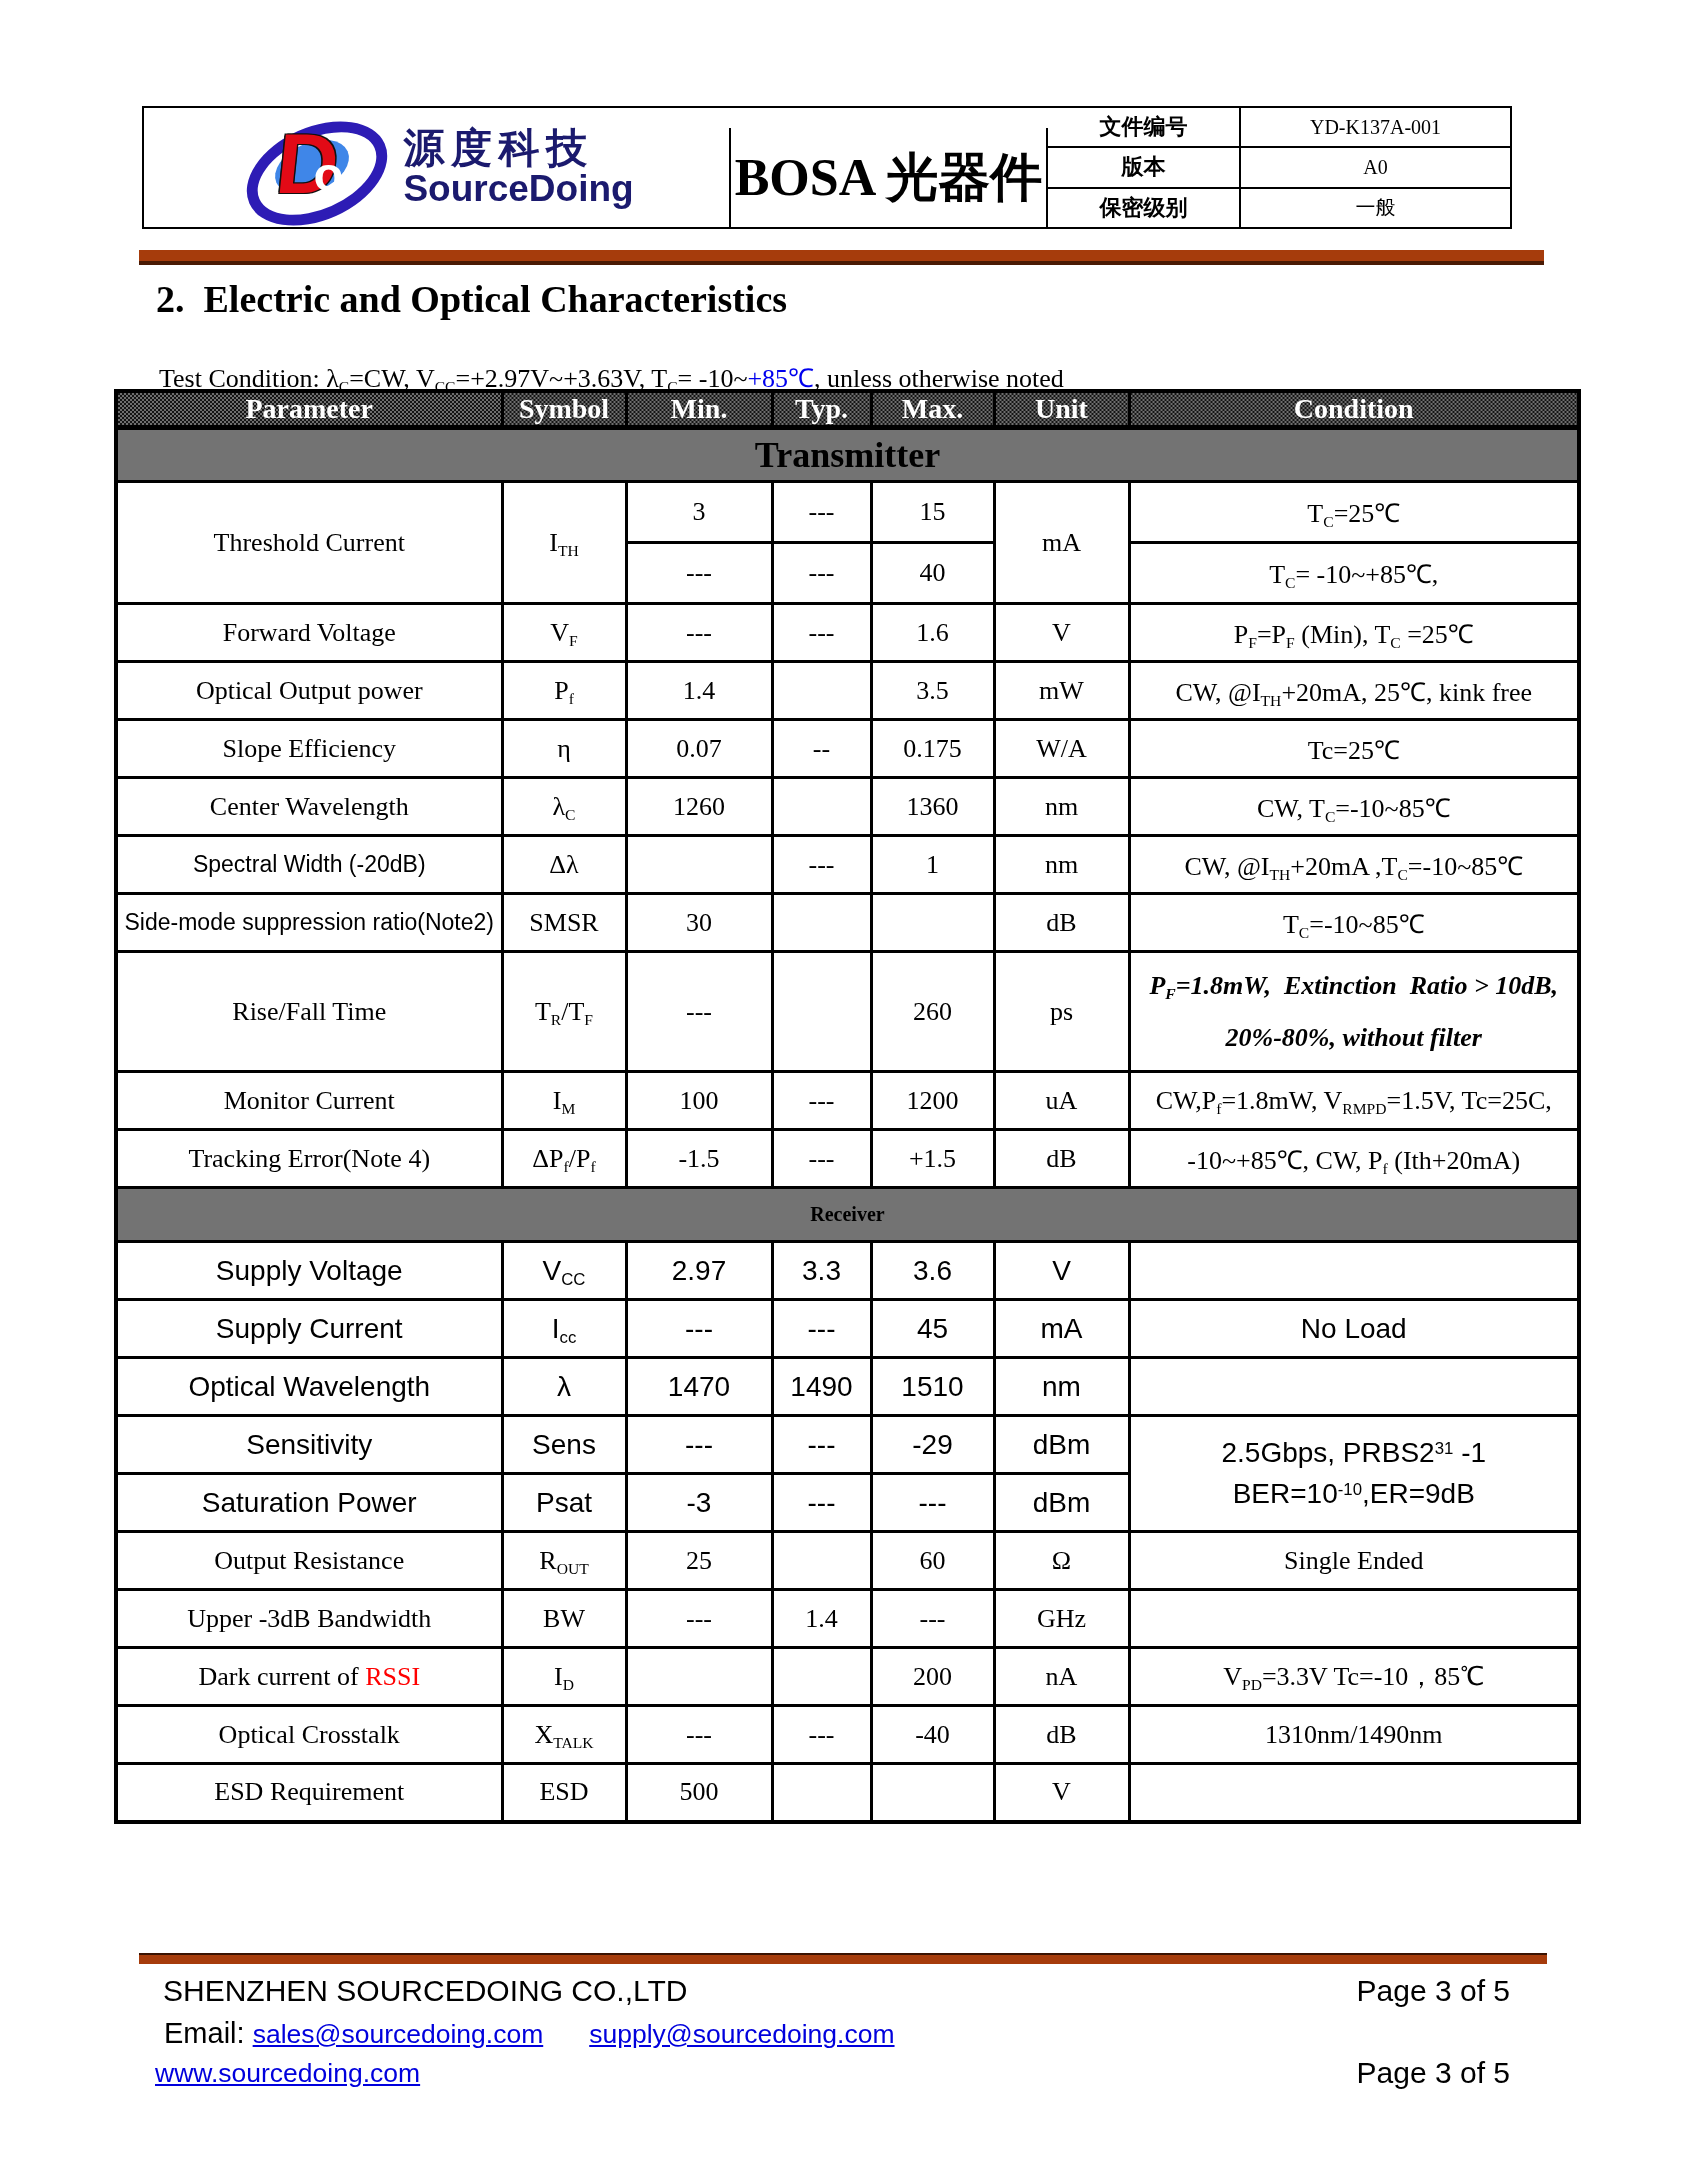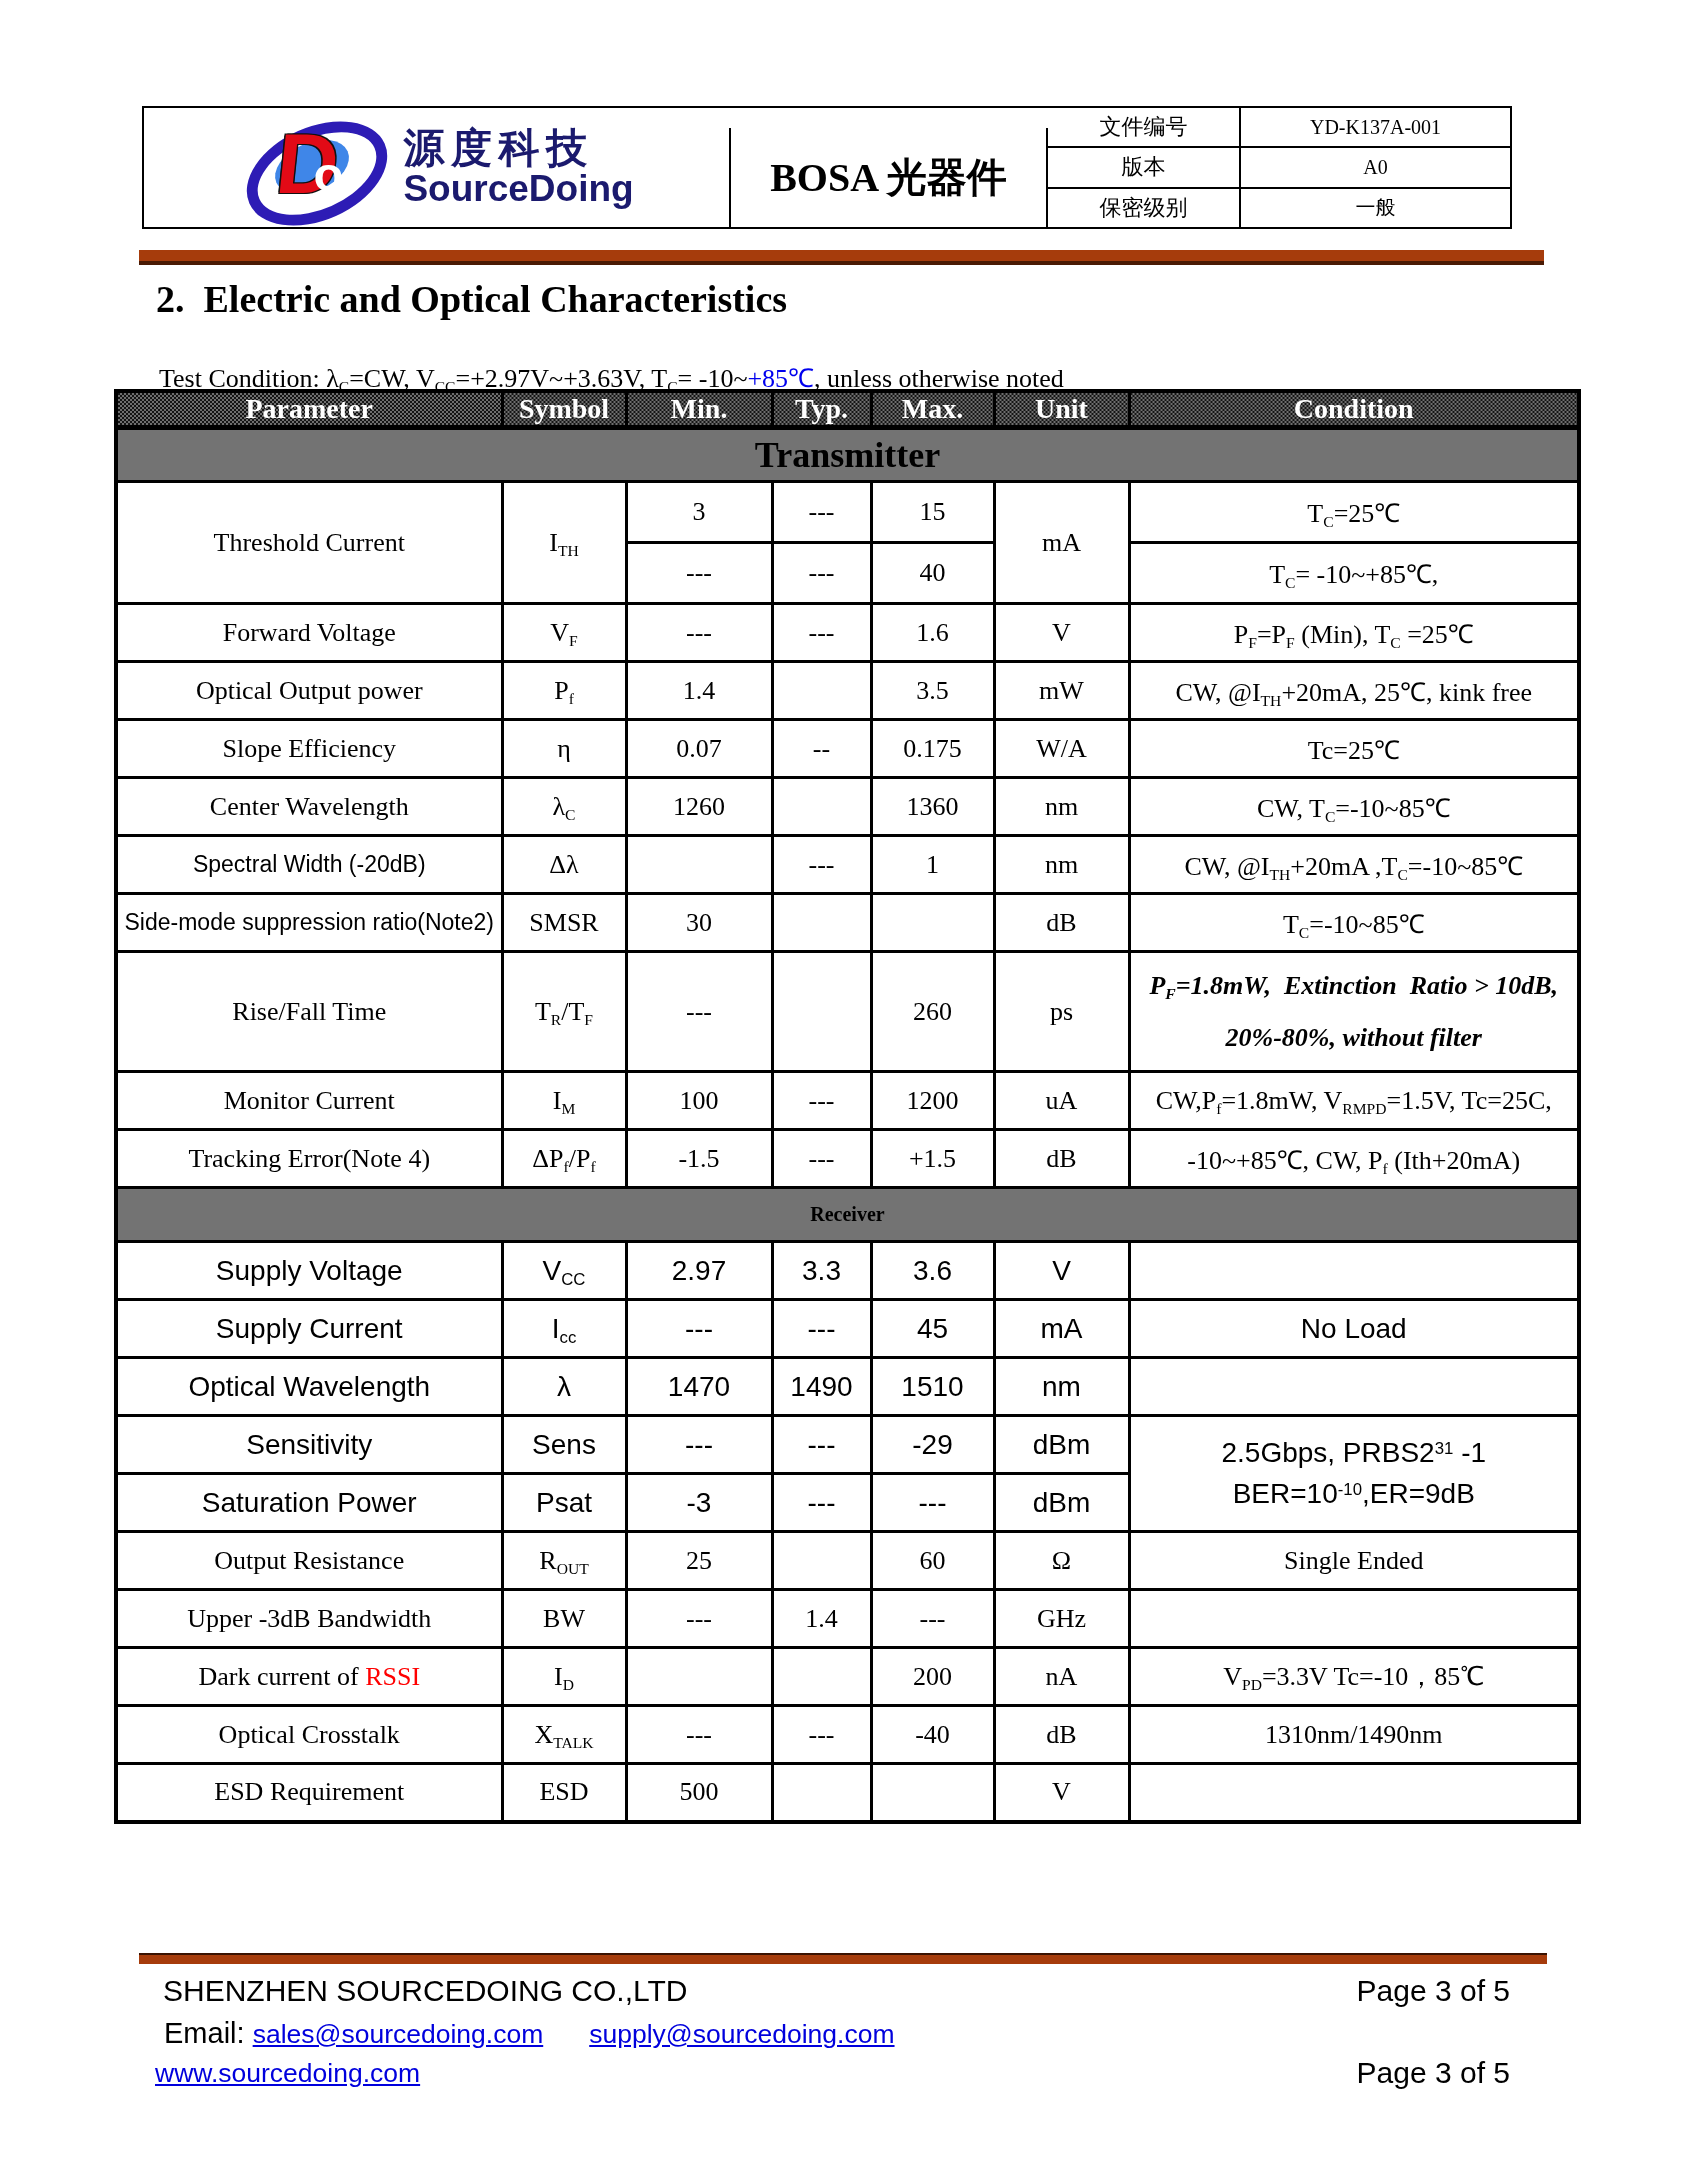--- a/index.html
+++ b/index.html
@@ -18,25 +18,25 @@
   .emblem .d-red{position:absolute;left:38px;top:-2.6px;font-family:"Liberation Sans",sans-serif;
         font-weight:bold;font-size:85px;color:#e20a16;transform:skewX(-6deg);
         text-shadow:1.3px 1.3px 0 #111,-1.3px -1.3px 0 #111,1.3px -1.3px 0 #111,-1.3px 1.3px 0 #111;}
   .emblem .d-white{position:absolute;left:74px;top:28px;font-family:"Liberation Sans",sans-serif;
         font-weight:bold;font-size:49px;color:#ffffff;}
   .logo-text{display:flex;flex-direction:column;line-height:1.05;}
   .logo-cn{font-size:41px;font-weight:bold;color:#1b1a6e;letter-spacing:6.6px;}
   .logo-en{font-family:"Liberation Sans",sans-serif;font-size:37px;font-weight:bold;color:#1b1a6e;}
   .hdr-title{width:319px;border-left:2.6px solid #000;border-right:2.6px solid #000;
        display:flex;align-items:center;justify-content:center;
-       font-size:40px;font-weight:bold;box-sizing:border-box;margin-top:20px;}
+       font-size:52px;font-weight:bold;box-sizing:border-box;margin-top:20px;}
   .hdr-info{flex:1;display:flex;flex-direction:column;}
   .info-row{flex:1;display:flex;border-bottom:2.6px solid #000;}
   .info-row:last-child{border-bottom:none;}
-  .info-label{width:191px;display:flex;align-items:center;justify-content:center;font-size:22px;}
+  .info-label{width:191px;display:flex;align-items:center;justify-content:center;font-size:22px;font-weight:bold;}
   .info-value{flex:1;border-left:2.6px solid #000;display:flex;align-items:center;justify-content:center;font-size:20px;}
 
   
   .rule-top{position:absolute;left:139px;top:250px;width:1405px;height:11.2px;
        background:#a63c0c;border-bottom:4px solid #4a1a04;}
   .rule-bottom{position:absolute;left:139px;top:1953px;width:1408px;height:9.3px;
        background:#a63c0c;border-top:2.6px solid #3a1202;}
 
   
   .sec-heading{position:absolute;left:156px;top:277px;font-size:38px;font-weight:bold;white-space:pre;}

